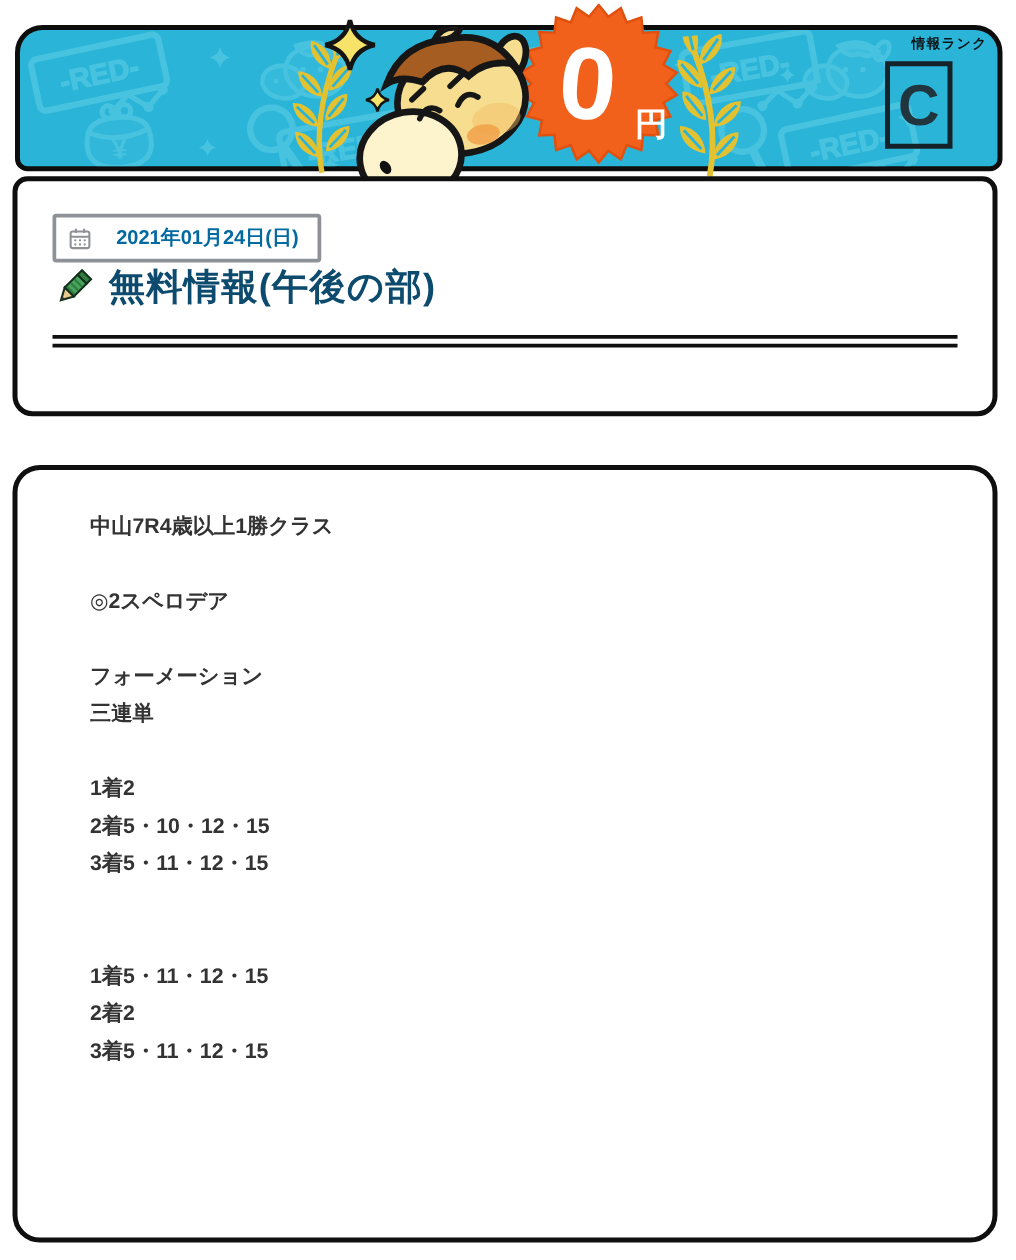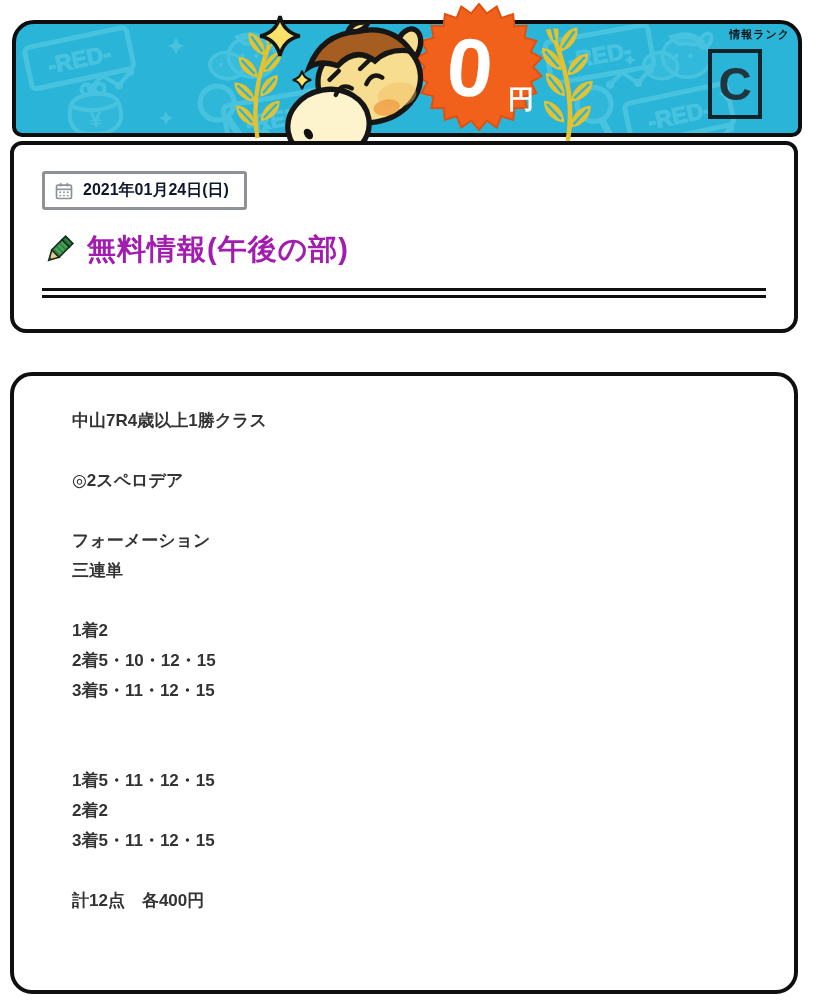--- a/index.html
+++ b/index.html
@@ -58,28 +58,28 @@
 
   
   .card {
     position:absolute; left:10px; width:788px; background:#ffffff;
     border:4px solid #0f0f0f;
   }
   .post-card { top:141px; height:192px; border-radius:12px 12px 16px 16px; padding:26px 28px; }
   .content-card { top:372px; height:622px; border-radius:22px; padding:30px 58px; }
 
   .date-badge {
-    display:inline-flex; align-items:center; gap:9px;
+    display:inline-flex; align-items:center; gap:19px;
     border:3px solid #8e9296; border-radius:3px;
     padding:6px 15px 6px 9px;
-    color:#0f172a; font-weight:700; font-size:16px;
+    color:#0369a1; font-weight:700; font-size:16px;
   }
   .post-title {
-    margin-top:20px; display:flex; align-items:center; gap:11px;
-    font-size:29px; font-weight:800; color:#a21caf; letter-spacing:1px;
+    display:flex; align-items:center; gap:11px;
+    font-size:29px; font-weight:800; color:#0c4a6e; letter-spacing:1px;
   }
   .double-rule {
     margin-top:18px; height:10px;
     border-top:3px solid #101010; border-bottom:3px solid #101010;
   }
 
   .race-text { font-size:17px; font-weight:700; color:#333333; }
   .text-line { height:30px; line-height:30px; white-space:pre; }
 </style>
 </head>
@@ -287,17 +287,16 @@
         <div class="text-line">&nbsp;</div>
         <div class="text-line">1着2</div>
         <div class="text-line">2着5・10・12・15</div>
         <div class="text-line">3着5・11・12・15</div>
         <div class="text-line">&nbsp;</div>
         <div class="text-line">&nbsp;</div>
         <div class="text-line">1着5・11・12・15</div>
         <div class="text-line">2着2</div>
         <div class="text-line">3着5・11・12・15</div>
         <div class="text-line">&nbsp;</div>
-        <div class="text-line">計12点　各400円</div>
       </div>
   </div>
 
 </div>
 
 </body></html>

